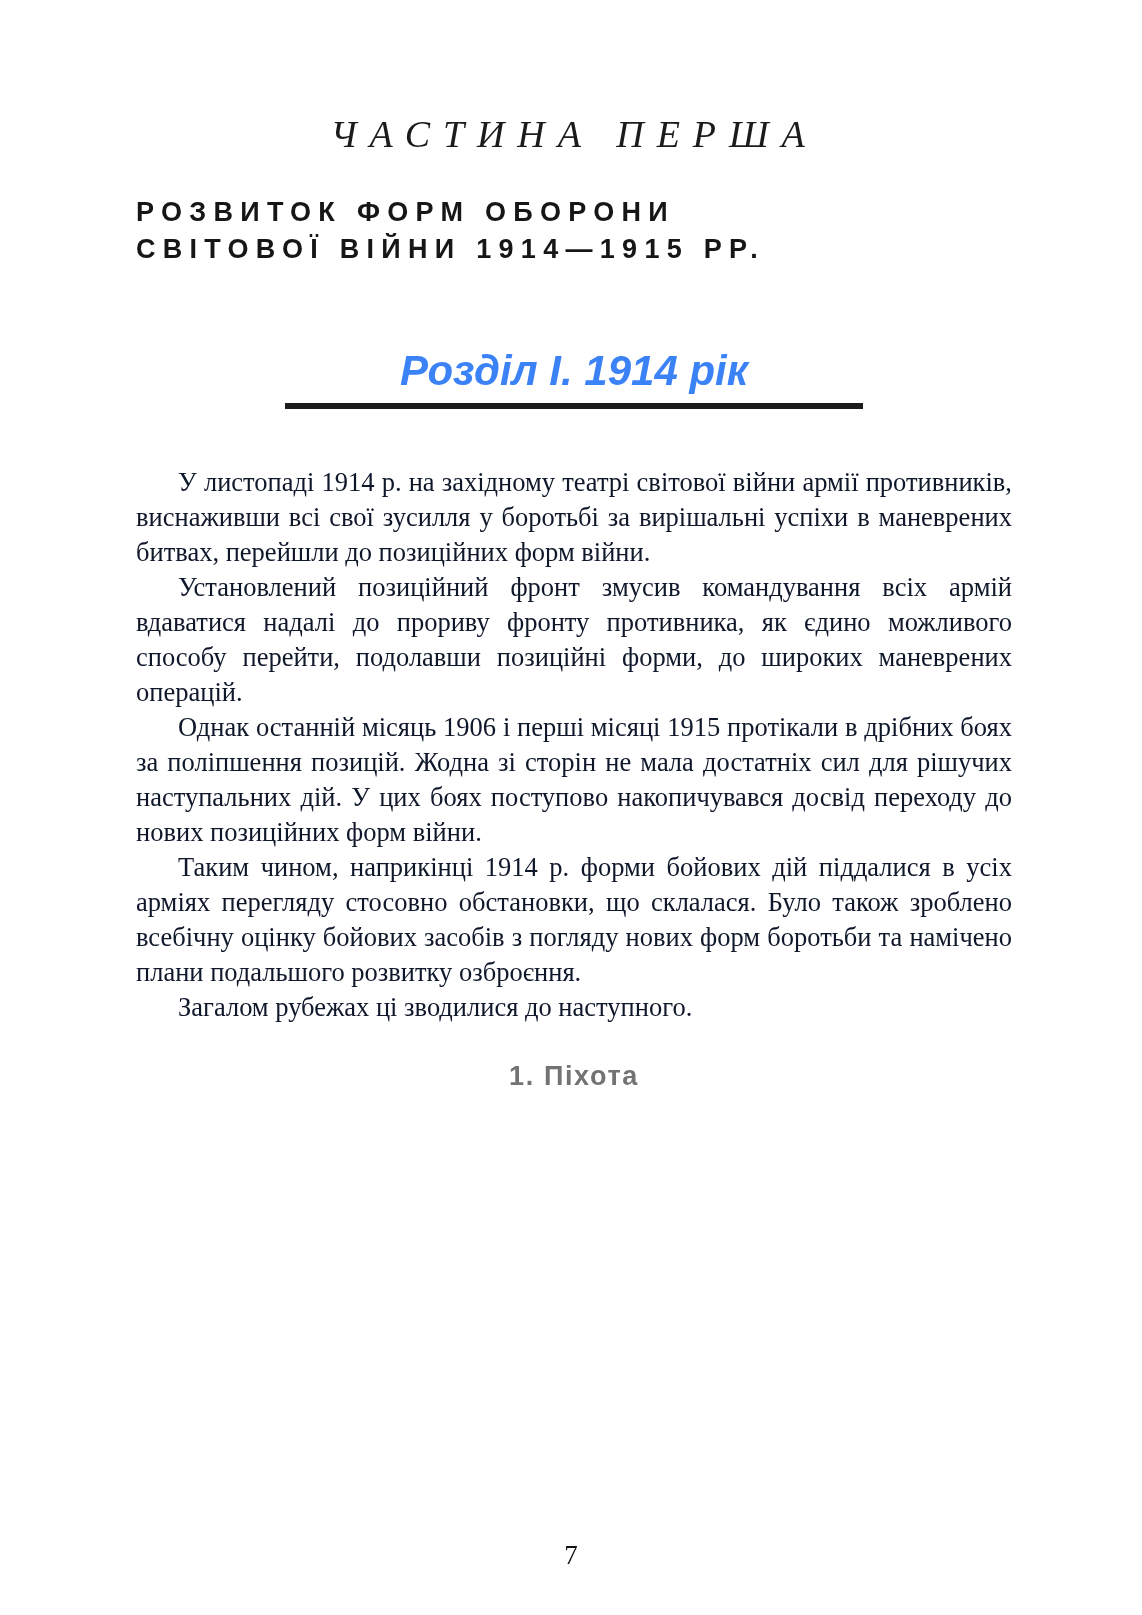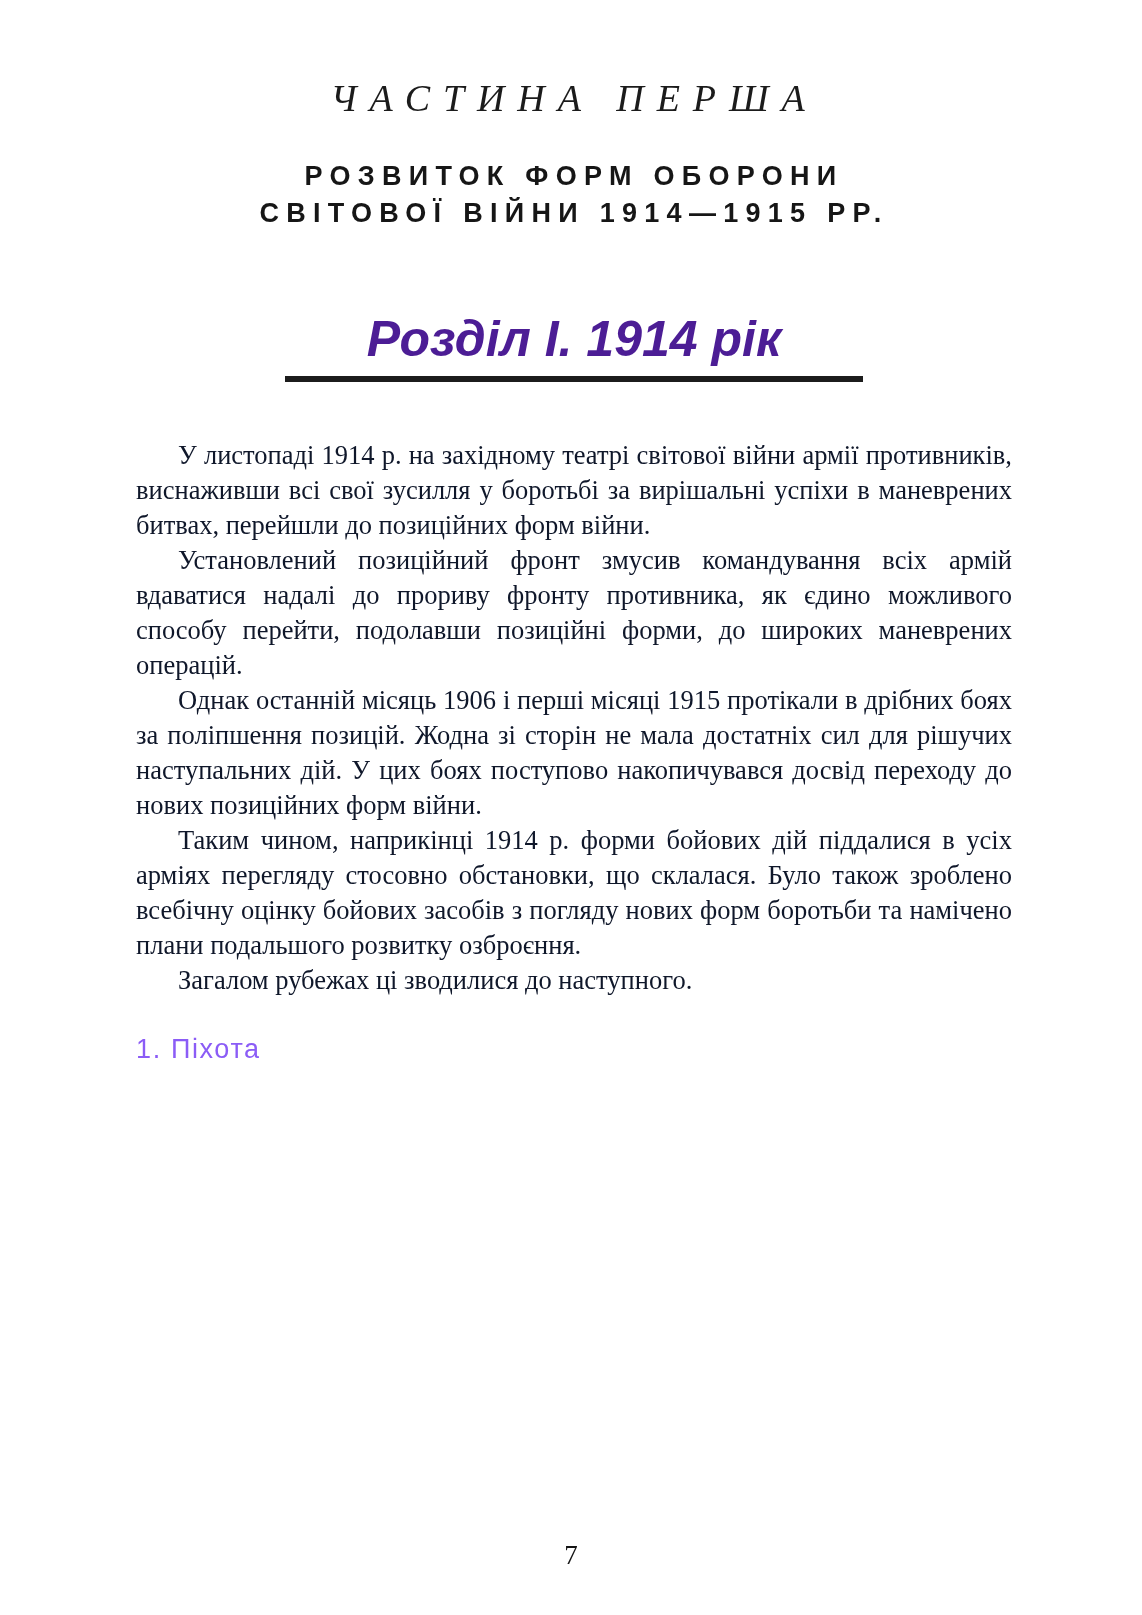--- a/index.html
+++ b/index.html
@@ -7,80 +7,80 @@
     padding: 0;
     background: #ffffff;
   }
   .page {
     position: relative;
     width: 1142px;
     height: 1615px;
     margin: 0 auto;
     background: #ffffff;
     box-sizing: border-box;
-    padding: 76px 130px 0 136px;
+    padding: 112px 130px 0 136px;
     color: #141414;
     font-family: "Liberation Serif", serif;
     overflow: hidden;
   }
   .part-title {
     margin: 0 0 38px 0;
     text-align: center;
     font-family: "Liberation Serif", serif;
     font-style: italic;
     font-weight: normal;
     font-size: 38px;
     letter-spacing: 0.34em;
     color: #1b1b1b;
     white-space: nowrap;
   }
   .part-subtitle {
     margin: 0 0 80px 0;
-    text-align: center;
     font-family: "Liberation Sans", sans-serif;
     font-weight: bold;
     font-size: 27px;
     line-height: 37px;
     letter-spacing: 0.27em;
     color: #161616;
   }
   .chapter-head-wrap {
     margin: 0 0 56px 0;
     text-align: center;
   }
   .chapter-heading {
     margin: 0;
     font-family: "Liberation Sans", sans-serif;
     font-weight: bold;
     font-style: italic;
-    font-size: 50px;
+    font-size: 42px;
     line-height: 1.1;
-    color: #4c1d95;
+    color: #3b82f6;
   }
   .chapter-rule {
     width: 578px;
     height: 6px;
     margin: 9px auto 0 auto;
     background: #1c1c1c;
   }
   .body-text p {
     margin: 0;
     text-indent: 42px;
     text-align: justify;
     font-size: 26.5px;
     line-height: 35px;
     color: #0f172a;
   }
   .section-heading {
     margin: 36px 0 28px 0;
+    text-align: center;
     font-family: "Liberation Sans", sans-serif;
-    font-weight: normal;
+    font-weight: bold;
     font-size: 27px;
     letter-spacing: 0.06em;
-    color: #8b5cf6;
+    color: #737373;
   }
   .page-number {
     position: absolute;
     left: 0;
     right: 0;
     bottom: 44px;
     text-align: center;
     font-size: 27px;
     color: #141414;
   }

